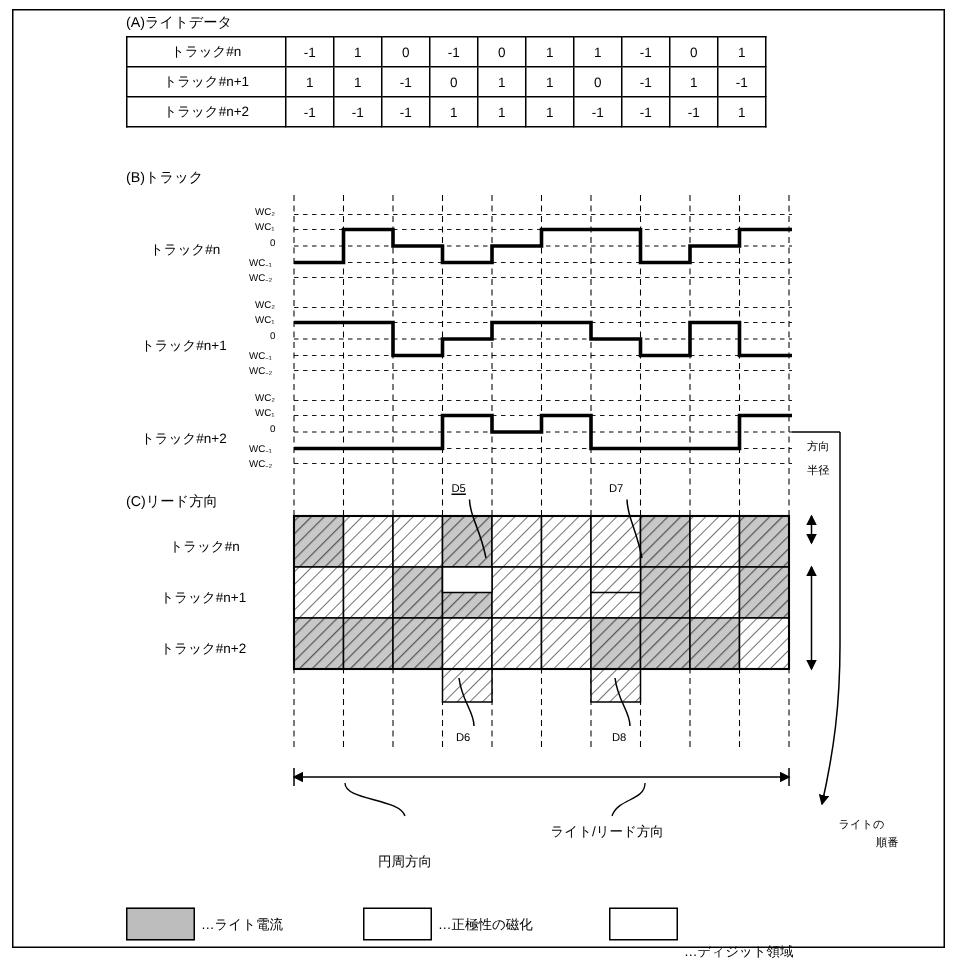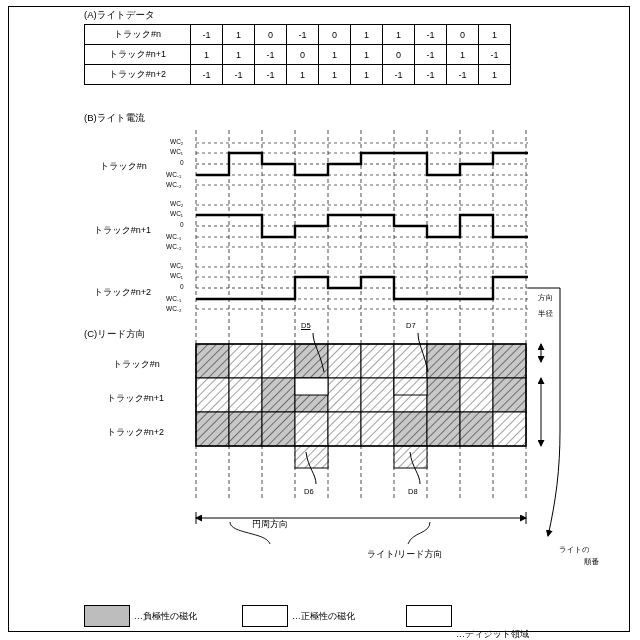--- a/index.html
+++ b/index.html
@@ -93,21 +93,21 @@
       <td>1</td>
       <td>1</td>
       <td>-1</td>
       <td>-1</td>
       <td>-1</td>
       <td>1</td>
     </tr>
   </tbody>
 </table>
 
-<div class="sec-title" style="left:84px;top:112px;">(B)ライト電流</div>
+<div class="sec-title" style="left:84px;top:112px;">(B)トラック</div>
 
 <div class="lbl" style="left:100px;top:160px;">トラック#n</div>
 <div class="lbl" style="left:94px;top:224px;">トラック#n+1</div>
 <div class="lbl" style="left:94px;top:286px;">トラック#n+2</div>
 
 <div class="lbl-xs" style="left:170px;top:138px;">WC₂</div>
 <div class="lbl-xs" style="left:170px;top:148px;">WC₁</div>
 <div class="lbl-xs" style="left:180px;top:159px;">0</div>
 <div class="lbl-xs" style="left:166px;top:170px;">WC₋₁</div>
 <div class="lbl-xs" style="left:166px;top:180px;">WC₋₂</div>
@@ -130,29 +130,29 @@
 <div class="lbl" style="left:107px;top:392px;">トラック#n+1</div>
 <div class="lbl" style="left:107px;top:426px;">トラック#n+2</div>
 
 <div class="lbl-sm" style="left:301px;top:321px;text-decoration:underline;">D5</div>
 <div class="lbl-sm" style="left:406px;top:321px;">D7</div>
 <div class="lbl-sm" style="left:304px;top:487px;">D6</div>
 <div class="lbl-sm" style="left:408px;top:487px;">D8</div>
 
 <div class="lbl-sm" style="left:538px;top:281px;margin-top:28px;">半径</div>
 <div class="lbl-sm" style="left:538px;top:293px;">方向</div>
-<div class="lbl" style="left:252px;top:518px;text-align:right;">円周方向</div>
+<div class="lbl" style="left:252px;top:568px;text-align:right;">円周方向</div>
 <div class="lbl" style="left:367px;top:548px;">ライト/リード方向</div>
 <div class="lbl-sm" style="left:531px;top:545px;margin-left:28px;">ライトの</div>
 <div class="lbl-sm" style="left:539px;top:557px;padding-left:45px;">順番</div>
 
 <div class="legend-item" style="left:84px;top:605px;">
   <span class="swatch sw-neg"></span>
 </div>
-<div class="legend-item" style="left:134px;top:610px;">…負極性の磁化</div>
+<div class="legend-item" style="left:134px;top:610px;">…ライト電流</div>
 
 <div class="legend-item" style="left:242px;top:605px;">
   <span class="swatch sw-pos"></span>
 </div>
 <div class="legend-item" style="left:292px;top:610px;">…正極性の磁化</div>
 
 <div class="legend-item" style="left:406px;top:605px;">
   <span class="swatch sw-none"></span>
 </div>
 <div class="legend-item" style="left:456px;top:610px;margin-top:18px;">…ディジット領域</div>

